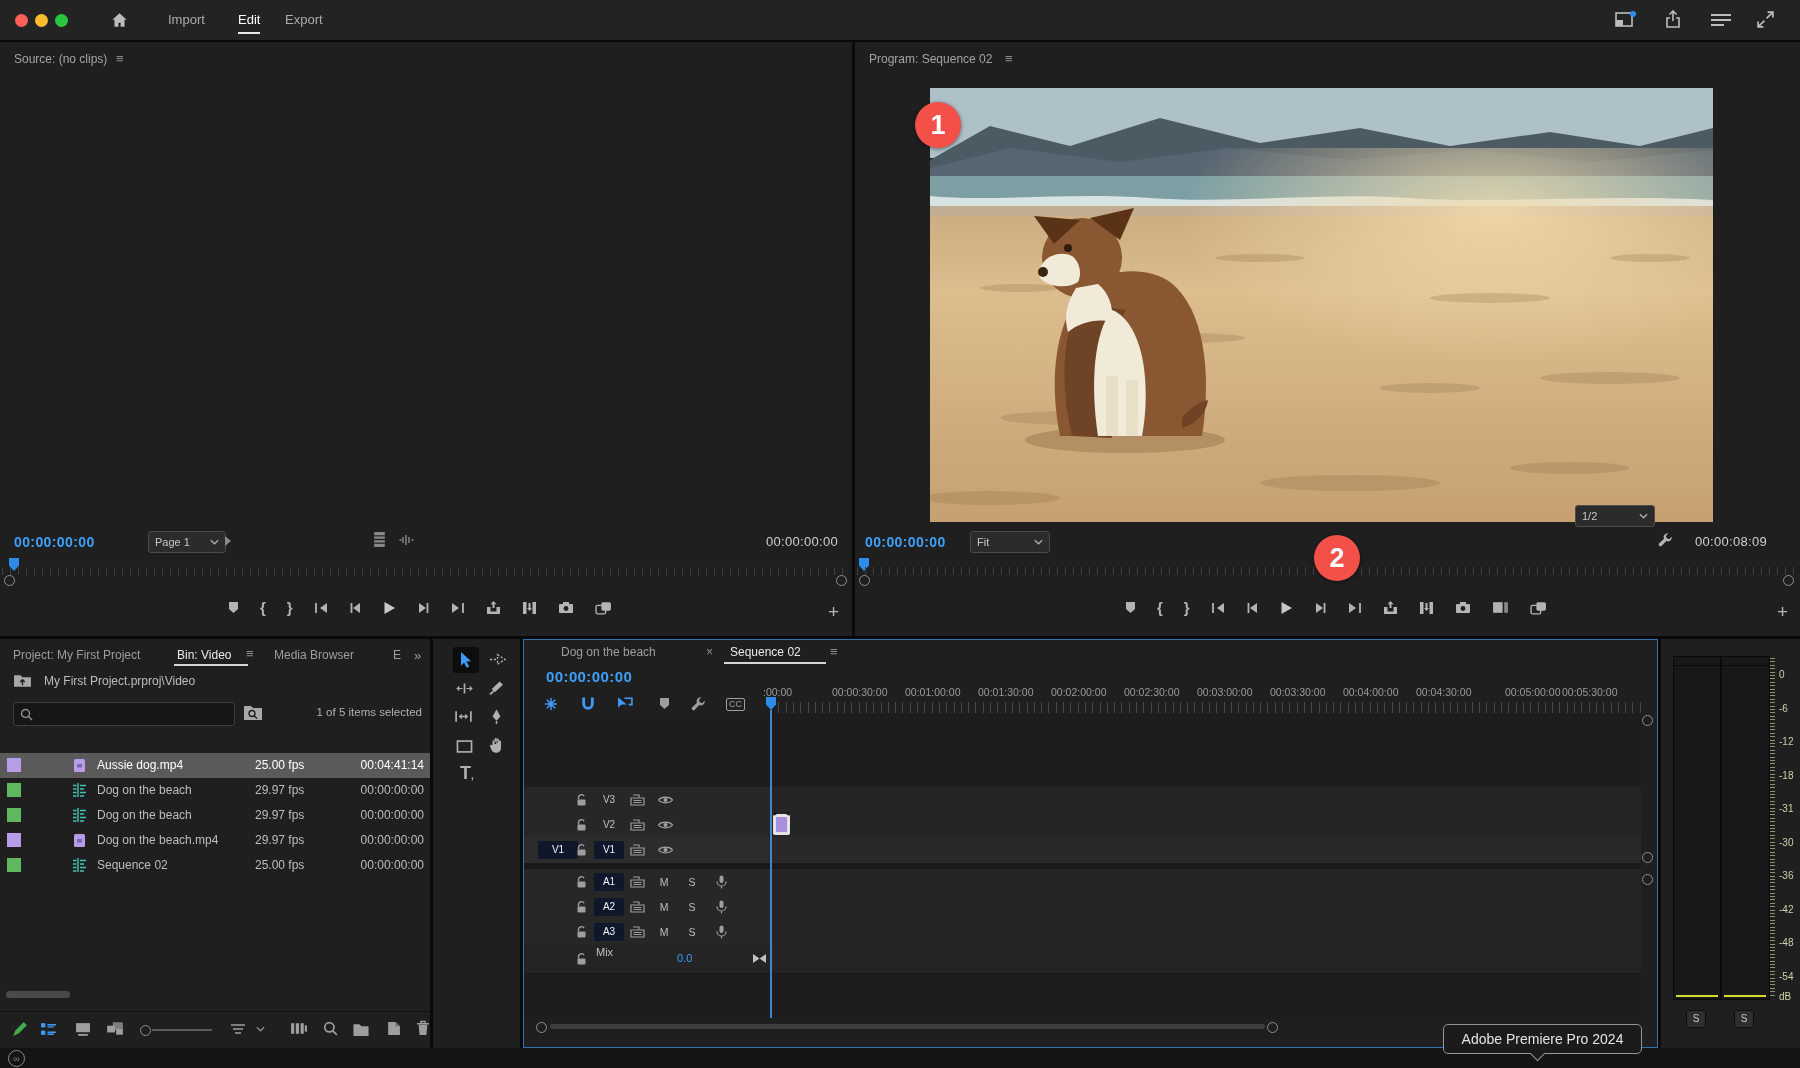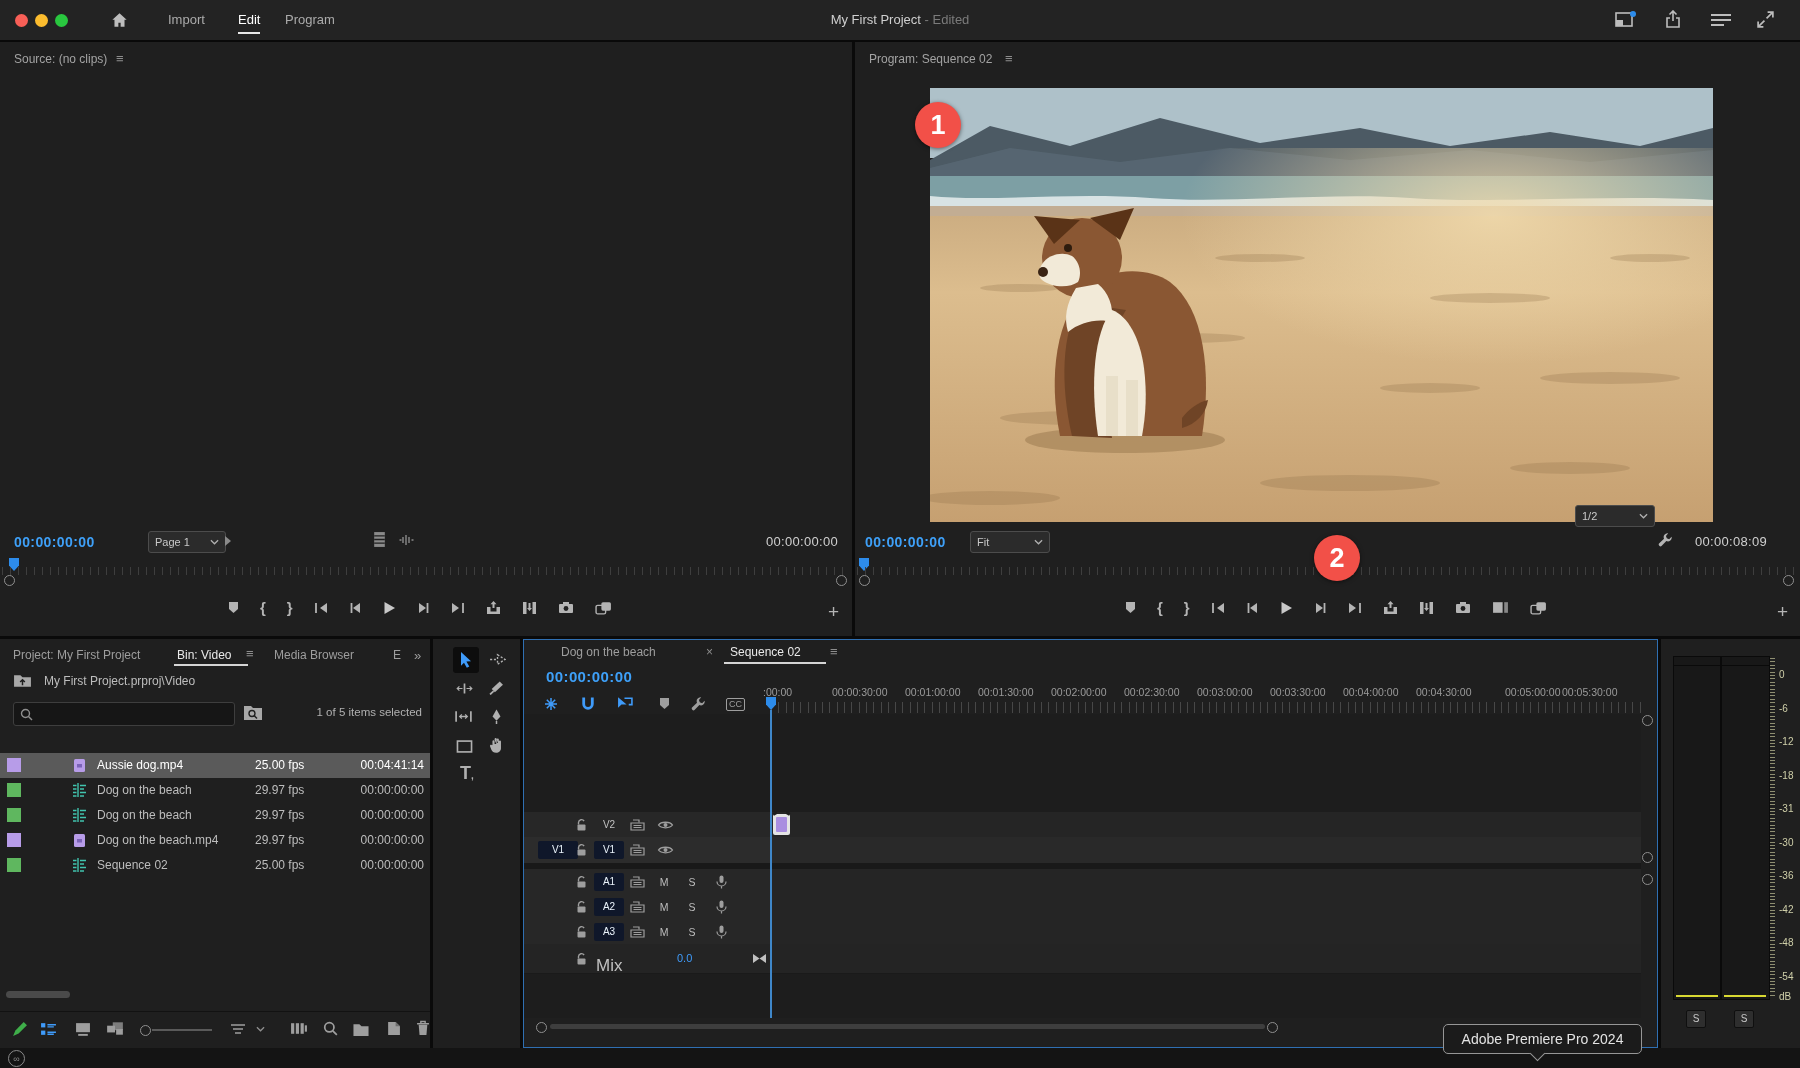--- a/index.html
+++ b/index.html
@@ -83,24 +83,21 @@
     <div class="light" style="left:15px;background:#f85f57"></div>
     <div class="light" style="left:35px;background:#fbbc2e"></div>
     <div class="light" style="left:55px;background:#29c73f"></div>
     <span class="i abs" style="left:110px;top:11px">
       <svg width="19" height="18" viewBox="0 0 24 24">
           <path d="M12 3 2.5 11.5h2.8V21h5.2v-5.5h3v5.5h5.2v-9.5h2.8z" fill="#bdbdbd"></path>
         </svg>
     </span>
     <span class="mtab" style="left:168px">Import</span>
     <span class="mtab active" style="left:238px">Edit</span>
-    <span class="mtab" style="left:285px">Program</span>
-    <div class="wintitle">
-      <span>My First Project</span> <span class="dim">- Edited</span>
-    </div>
+    <span class="mtab" style="left:285px">Export</span>
     <span class="i abs" style="left:1615px;top:11px">
       <svg width="21" height="17" viewBox="0 0 21 17">
           <rect x="1" y="2" width="16" height="13" fill="none" stroke="#bdbdbd" stroke-width="1.6"></rect>
           <rect x="1" y="9" width="7" height="6" fill="#bdbdbd"></rect>
           <circle cx="18" cy="3" r="3" fill="#2d8ceb"></circle>
         </svg>
     </span>
     <span class="i abs" style="left:1664px;top:10px">
       <svg width="18" height="19" viewBox="0 0 18 19">
           <path d="M6 8H3v9h12V8h-3" fill="none" stroke="#bdbdbd" stroke-width="1.6"></path>
@@ -648,20 +645,43 @@
     <span class="rlabel" style="left:892px">00:04:30:00</span>
     <span class="rlabel" style="left:981px">00:05:00:00</span>
     <span class="rlabel" style="left:1038px">00:05:30:00</span>
     <div class="abs" style="left:247px;top:62px;width:873px;height:11px;
          background:repeating-linear-gradient(to right,#474747 0,#474747 1px,transparent 1px,transparent 7.3px),
                     repeating-linear-gradient(to right,#555 0,#555 1px,transparent 1px,transparent 73px);"></div>
     <div class="abs" style="left:240px;top:74px;width:38px;height:3px;background:#d8c42c"></div>
 
     <div class="abs" style="left:0;top:74px;width:1117px;height:304px;background:#1d1d1d"></div>
 
+    <div class="tlrow" style="top:147px;height:25px">
+      <div class="lane"></div>
+      <span class="i lockpos">
+          <svg width="11" height="13" viewBox="0 0 11 13">
+            <path d="M2.5 6V4a3 3 0 0 1 5.6-1.3" fill="none" stroke="#9e9e9e" stroke-width="1.4"></path>
+            <rect x="1.5" y="6" width="8" height="6" rx="1" fill="#9e9e9e"></rect>
+          </svg>
+        </span>
+      <span class="tname">V3</span>
+      <span class="i syncpos">
+          <svg width="15" height="12" viewBox="0 0 15 12">
+            <path d="M1 4h13v7H1z" fill="none" stroke="#9e9e9e" stroke-width="1.2"></path>
+            <path d="M3 1h6v2.5" fill="none" stroke="#9e9e9e" stroke-width="1.2"></path>
+            <path d="M3.5 6.5h8M3.5 8.5h8" stroke="#9e9e9e"></path>
+          </svg>
+        </span>
+      <span class="i eyepos">
+          <svg width="17" height="11" viewBox="0 0 17 11">
+            <path d="M1.5 5.5C4 1.8 13 1.8 15.5 5.5 13 9.2 4 9.2 1.5 5.5Z" fill="none" stroke="#9e9e9e" stroke-width="1.3"></path>
+            <circle cx="8.5" cy="5.5" r="2" fill="#9e9e9e"></circle>
+          </svg>
+        </span>
+    </div>
     <div class="tlrow" style="top:172px;height:25px">
       <div class="lane"></div>
       <span class="i lockpos">
           <svg width="11" height="13" viewBox="0 0 11 13">
             <path d="M2.5 6V4a3 3 0 0 1 5.6-1.3" fill="none" stroke="#9e9e9e" stroke-width="1.4"></path>
             <rect x="1.5" y="6" width="8" height="6" rx="1" fill="#9e9e9e"></rect>
           </svg>
         </span>
       <span class="tname">V2</span>
       <span class="i syncpos">
@@ -780,21 +800,21 @@
         </span>
     </div>
 
     <div class="tlrow" style="top:304px;height:29px;background:#242424">
       <span class="i lockpos">
           <svg width="11" height="13" viewBox="0 0 11 13">
             <path d="M2.5 6V4a3 3 0 0 1 5.6-1.3" fill="none" stroke="#9e9e9e" stroke-width="1.4"></path>
             <rect x="1.5" y="6" width="8" height="6" rx="1" fill="#9e9e9e"></rect>
           </svg>
         </span>
-      <span class="abs" style="left:72px;top:12px;font-size:17px;color:#c0c0c0">Mix</span>
+      <span class="abs" style="left:72px;top:2px;font-size:11px;color:#c0c0c0">Mix</span>
       <span class="abs" style="left:153px;top:8px;font-size:11px;color:#3f9bfa">0.0</span>
       <span class="i abs" style="left:228px;top:10px">
           <svg width="15" height="9" viewBox="0 0 15 9">
             <path d="M1 0v9l6.5-4.5zM14 0v9L7.5 4.5z" fill="#c0c0c0"></path>
           </svg>
         </span>
     </div>
 
     <div class="abs" style="left:249px;top:174px;width:17px;height:21px;background:#e4e4e4;border-radius:2px;z-index:12">
       <div class="abs" style="left:3px;top:3px;width:11px;height:15px;background:#a98ee0;border-radius:1px"></div>

